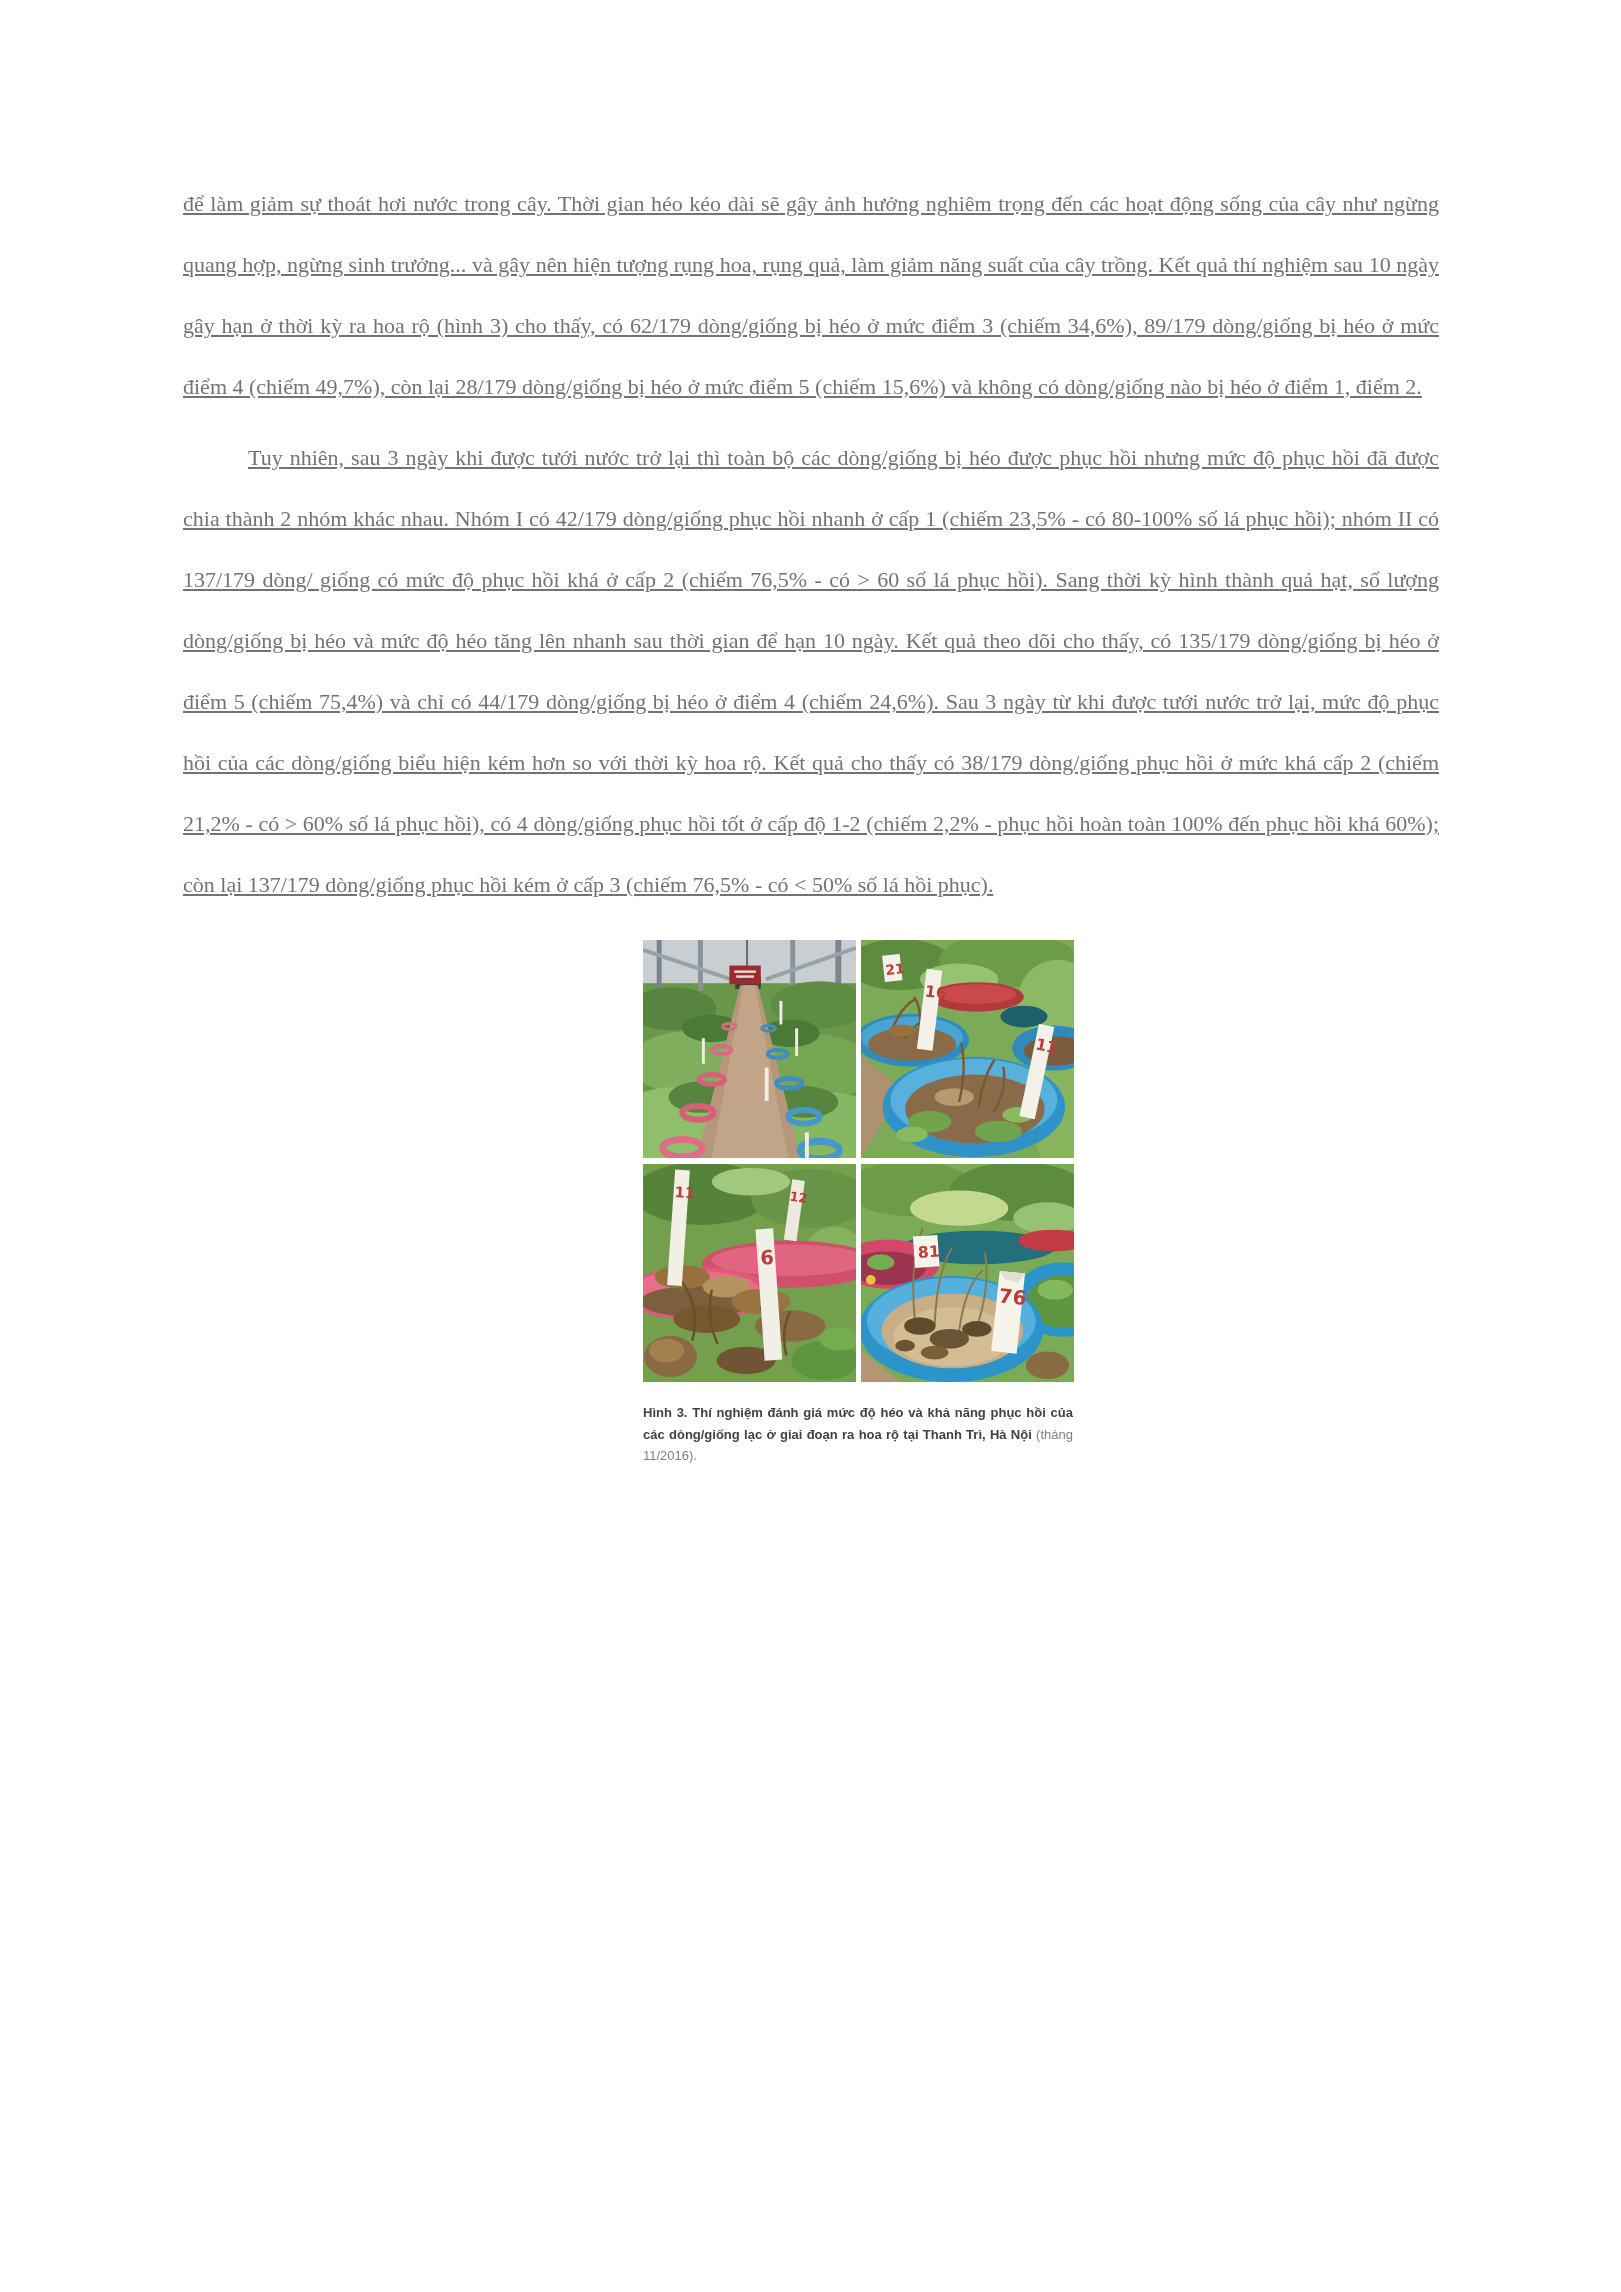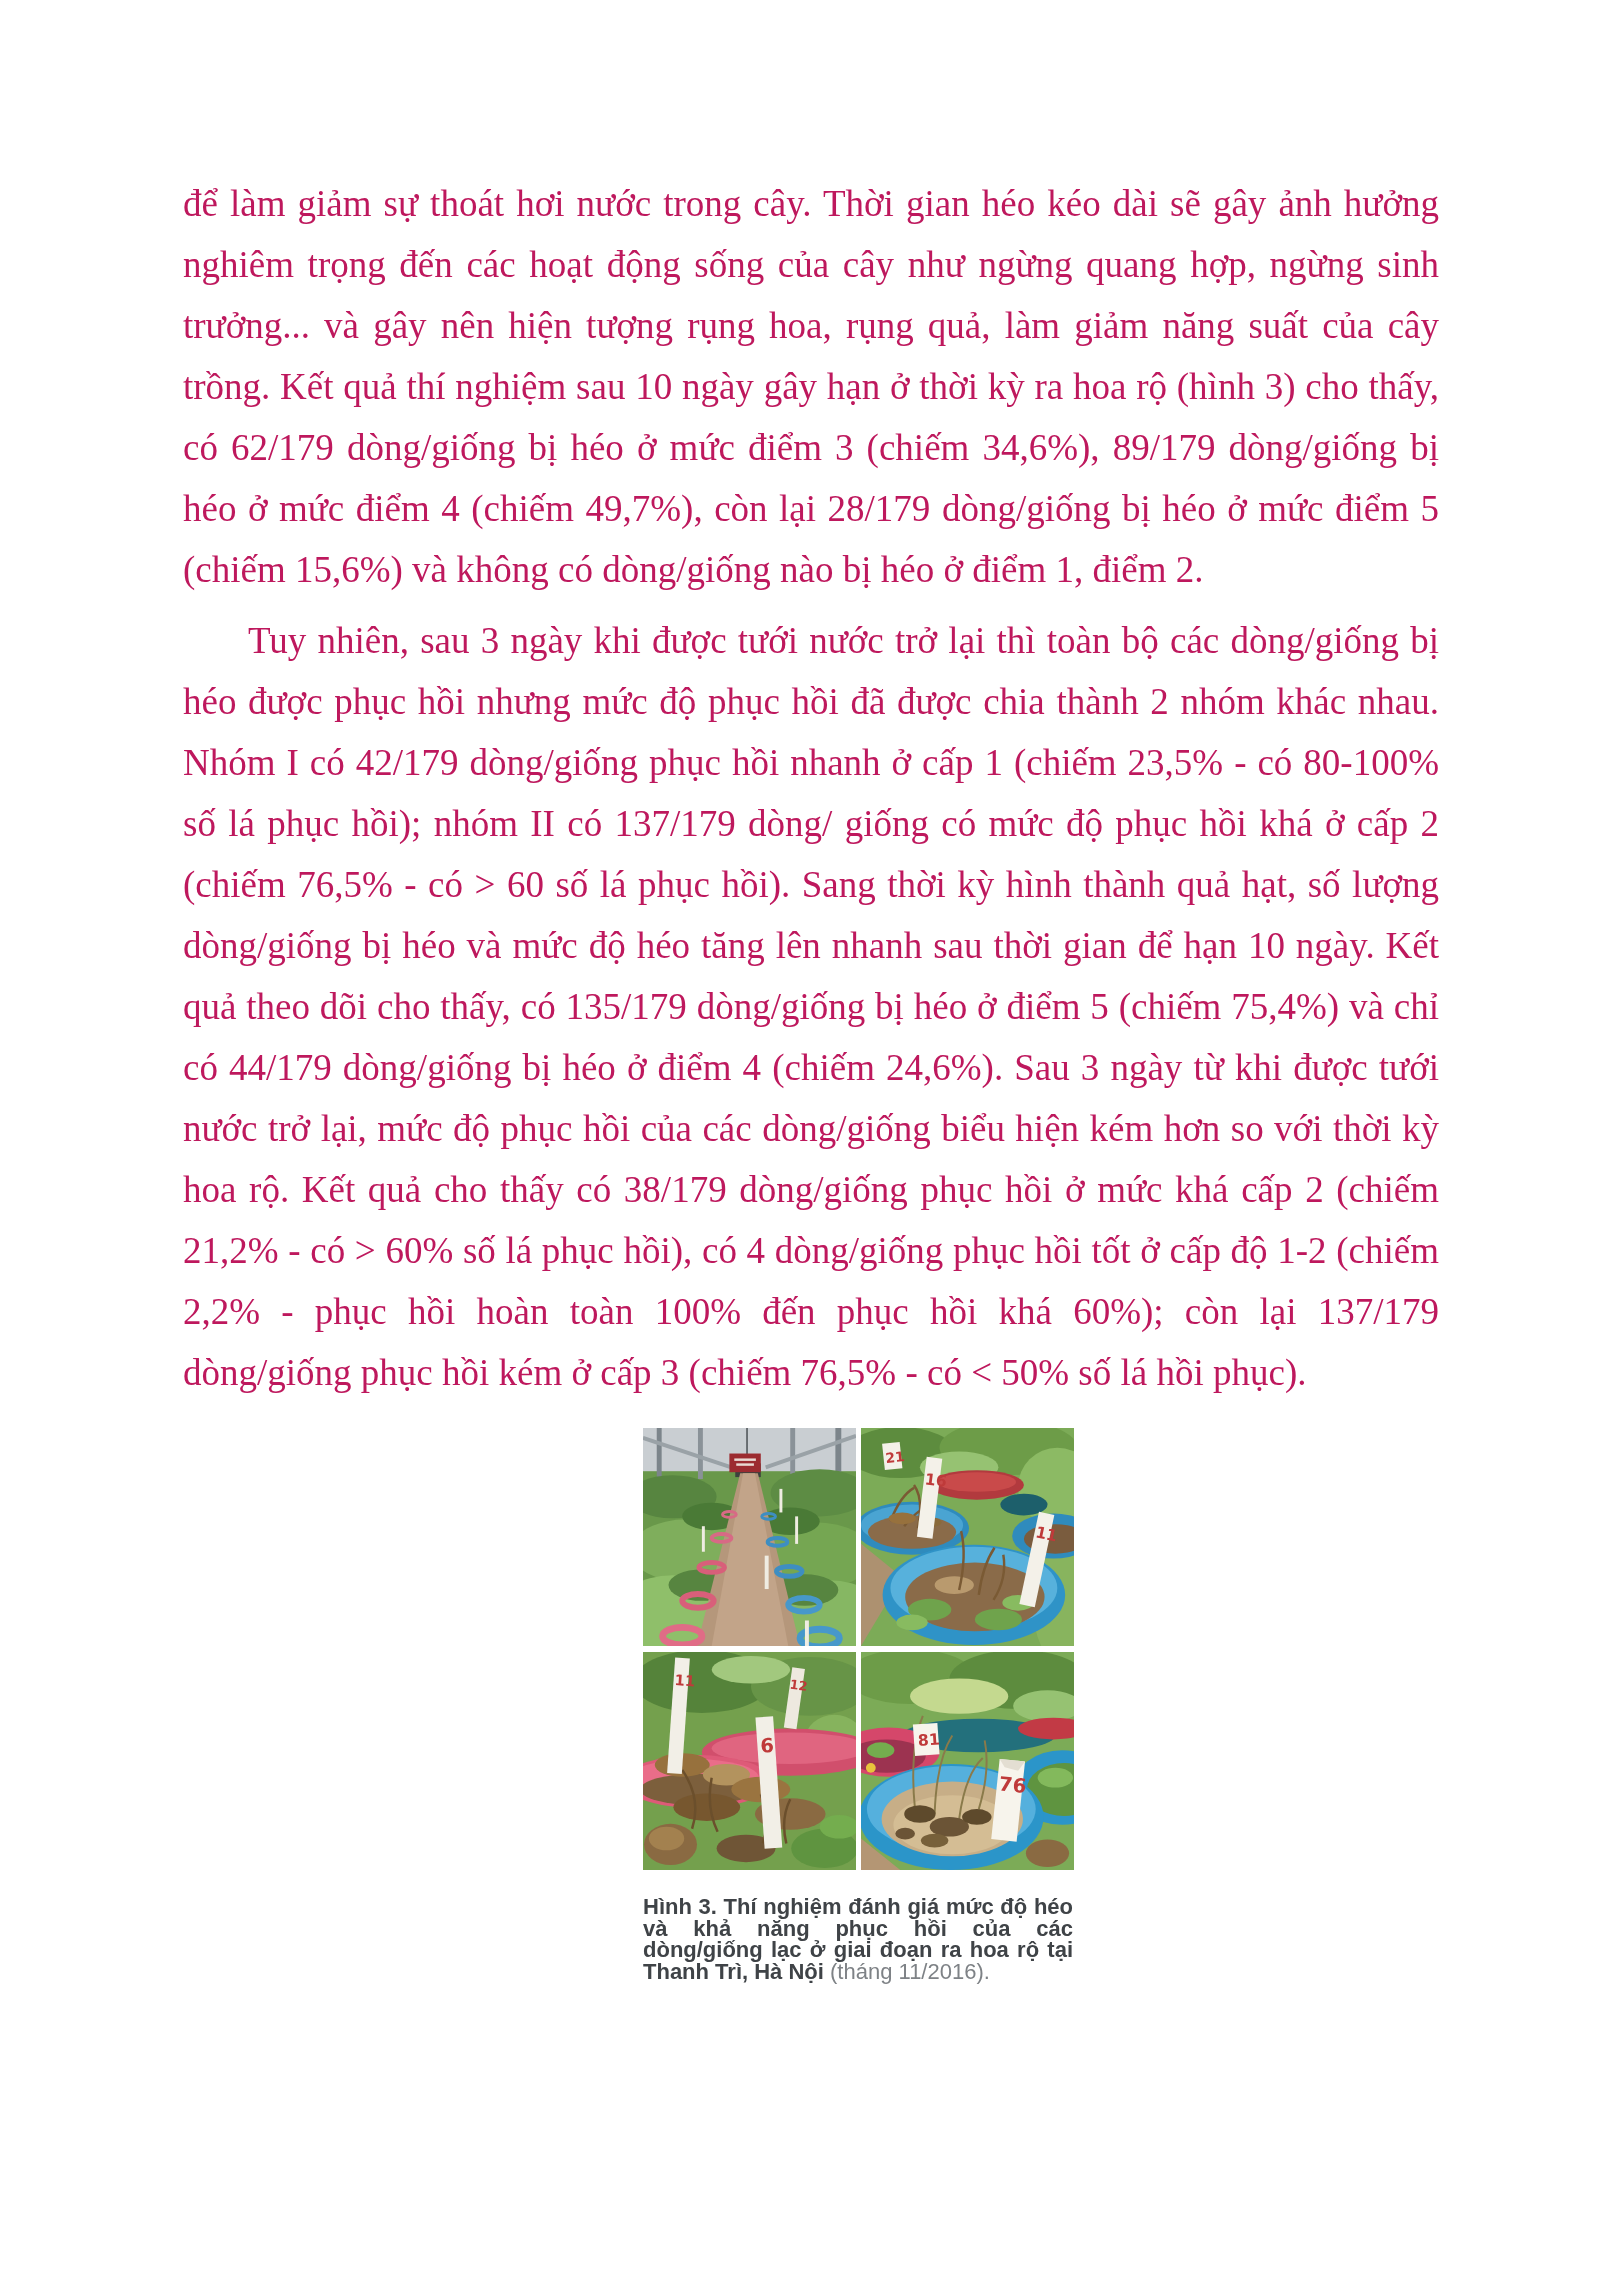--- a/index.html
+++ b/index.html
@@ -1,32 +1,32 @@
 <!DOCTYPE html>
 <html lang="vi"><head>
 <meta charset="utf-8">
 <style>
   html,body{margin:0;padding:0;background:#ffffff;}
   body{width:1621px;height:2293px;position:relative;overflow:hidden;}
   .page{box-sizing:border-box;width:1621px;height:2293px;padding:173px 182px 0 183px;background:#ffffff;}
   .body-text{
     font-family:"Liberation Serif", serif;
-    font-size:37px;line-height:61px;color:#be185d;
-    text-align:justify;margin:0;
+    font-size:22px;line-height:61px;color:#737373;
+    text-align:justify;margin:0;text-decoration:underline;
   }
   .body-text + .body-text{margin-top:9.8px;}
   .indent{text-indent:65px;}
   figure.photo-figure{margin:25.5px 0 0 460px;width:430px;}
   .photo-grid{display:grid;grid-template-columns:213px 213px;grid-template-rows:218px 218px;gap:5.9px 4.9px;background:#ffffff;}
   .photo{width:213px;height:218px;overflow:hidden;background:#7cab57;}
   .photo svg{display:block;width:100%;height:100%;}
   figcaption{
-    margin-top:26px;width:430px;
+    margin-top:20px;width:430px;
     font-family:"Liberation Sans", sans-serif;
-    font-size:22px;line-height:21.6px;text-align:justify;
+    font-size:13px;line-height:21.6px;text-align:justify;
   }
   .cap-bold{font-weight:bold;color:#3f4347;}
   .cap-note{font-weight:normal;color:#7e8286;}
   .after-figure{margin-top:15.7px;}
   .tag-num{font-family:"DejaVu Sans", sans-serif;font-weight:bold;fill:#bf3a3a;}
 </style>
 </head>
 <body>
 
 <main class="page">

